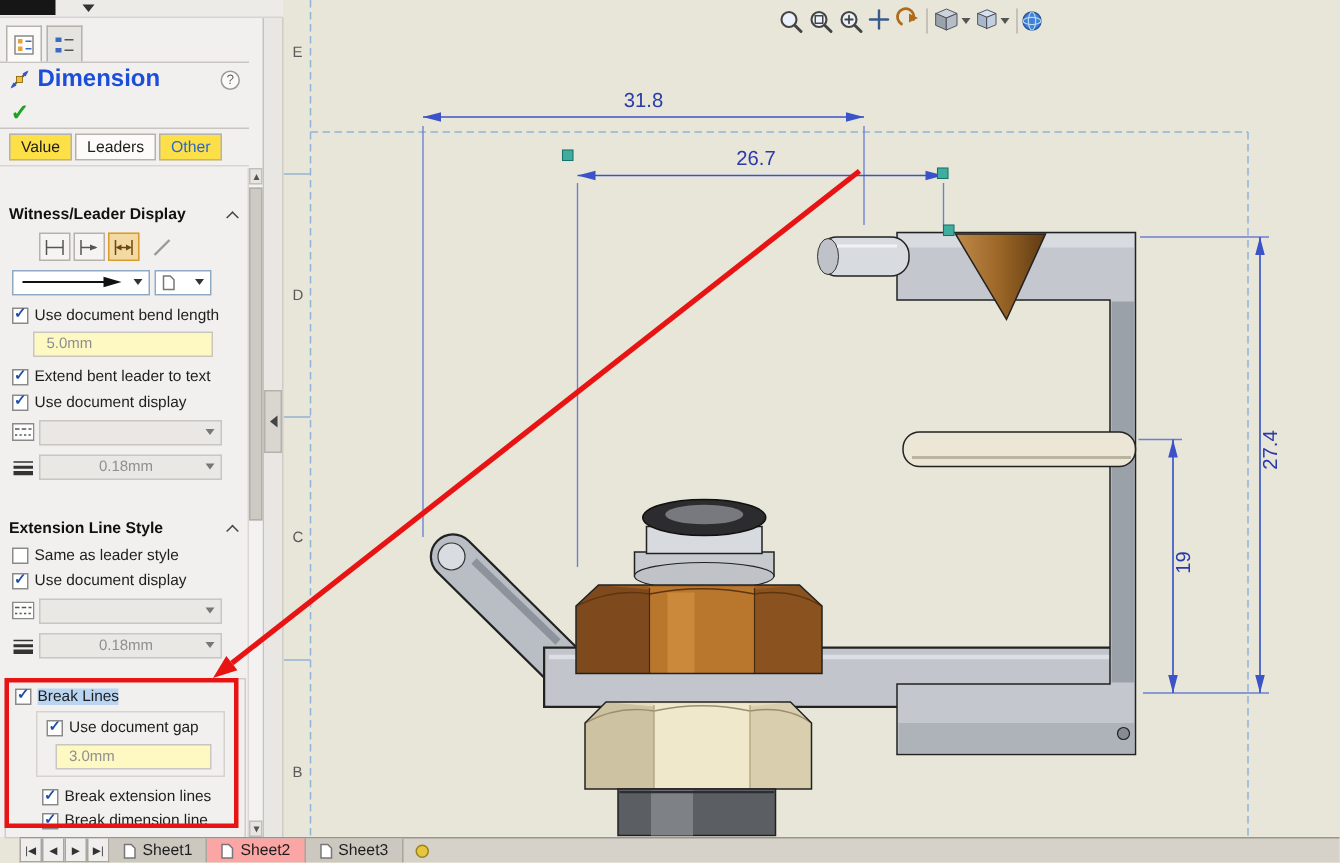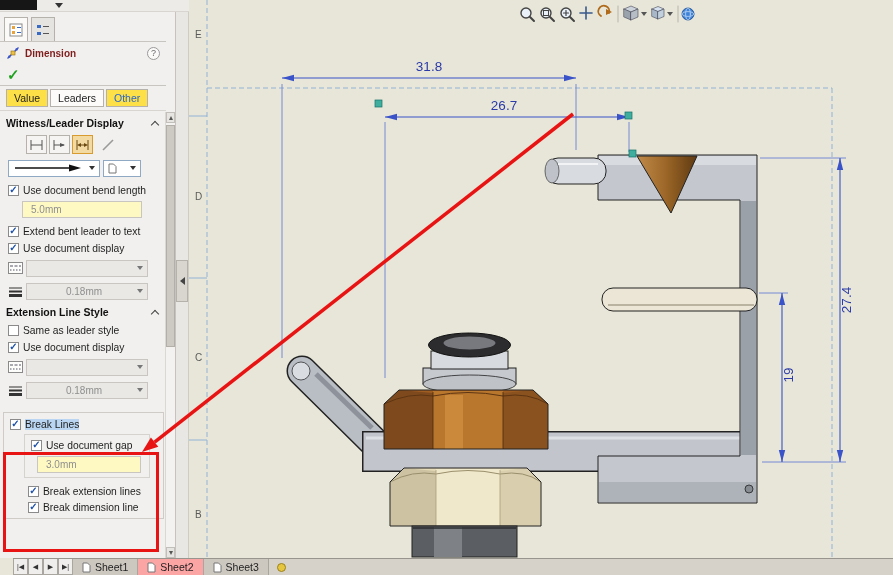--- a/index.html
+++ b/index.html
@@ -14,30 +14,30 @@
 
   
   .panel{position:absolute;left:0;top:12px;width:176px;height:546px;background:#f1f0ee;border-right:1px solid #c6c3be}
   .panel-content{position:relative;width:166px;height:546px}
 
   .pm-tabbar{height:30px;border-bottom:1px solid #c8c5c0;display:flex;align-items:flex-end;padding:0 0 0 4px;gap:3px}
   .pm-tab{width:24px;height:24px;border:1px solid #b5b2ac;border-bottom:none;background:#e6e4e1;display:flex;align-items:center;justify-content:center}
   .pm-tab.active{background:#fbfaf9}
 
   .pm-header{height:22px;display:flex;align-items:center;gap:5px;padding:0 6px}
-  .pm-title{font-weight:bold;font-size:10px;color:#7f1d1d}
+  .pm-title{font-weight:bold;font-size:16px;color:#1d4ed8}
   .help-circ{margin-left:auto;width:13px;height:13px;border-radius:50%;color:#6a6a6a;border:1px solid #9a9a9a;font-size:9px;display:flex;align-items:center;justify-content:center;background:#fbfaf9}
   .pm-ok{height:22px;border-bottom:1px solid #c8c5c0;display:flex;align-items:center;padding:0 7px;color:#1fa31f;font-weight:bold;font-size:15px}
 
   .sub-tabs{height:25px;display:flex;align-items:center;gap:2px;padding:0 0 0 6px;border-bottom:1px solid #d8d5d0}
   .sub-tab{padding:2px 7px;border:1px solid #b5b2ac;background:#fde047;font-size:10.5px}
   .sub-tab.active{background:#fcfbfa}
   .sub-tab.blue{color:#2b66c8}
 
-  .sec-h{margin-top:4px;height:16px;display:flex;align-items:center;justify-content:space-between;padding:0 8px 0 6px;font-weight:bold;color:#111}
+  .sec-h{margin-top:24px;height:16px;display:flex;align-items:center;justify-content:space-between;padding:0 8px 0 6px;font-weight:bold;color:#111}
   .chev{width:6px;height:6px;border-top:1.6px solid #444;border-right:1.6px solid #444;transform:rotate(-45deg);margin-top:3px}
   .chk-row{display:flex;align-items:center;gap:4px;margin:6px 4px 0 8px;height:14px}
   .chk-row.indent{margin-left:22px}
   .cb{flex:0 0 11px;width:11px;height:11px;border:1px solid #8a8a8a;background:#fff;display:inline-flex;align-items:center;justify-content:center}
   .mark{color:#1c50a8;font-weight:bold;font-size:10px;line-height:1;margin-top:-1px}
   .cb-label{white-space:nowrap;font-size:10.3px}
   .hl{background:#b9d5f2}
 
   .dis-input{margin:4px 0 0 22px;width:120px;height:17px;background:#fef9c3;border:1px solid #c9c6c2;color:#8f8f8f;display:flex;align-items:center;padding-left:8px;font-size:10px}
 

